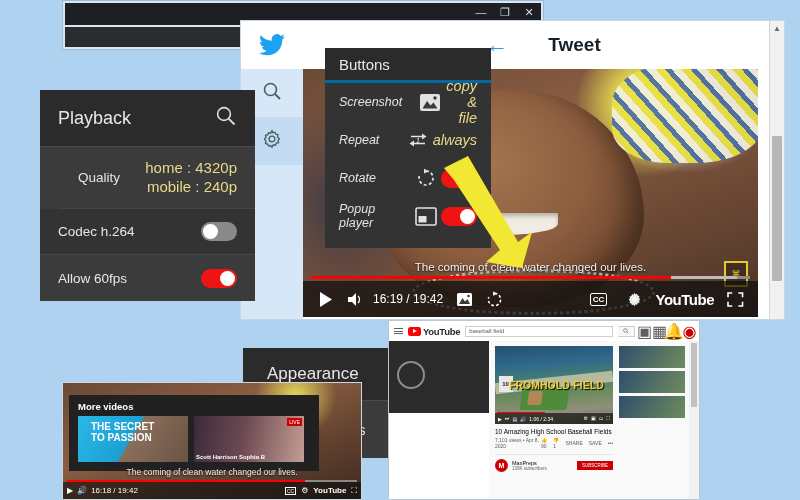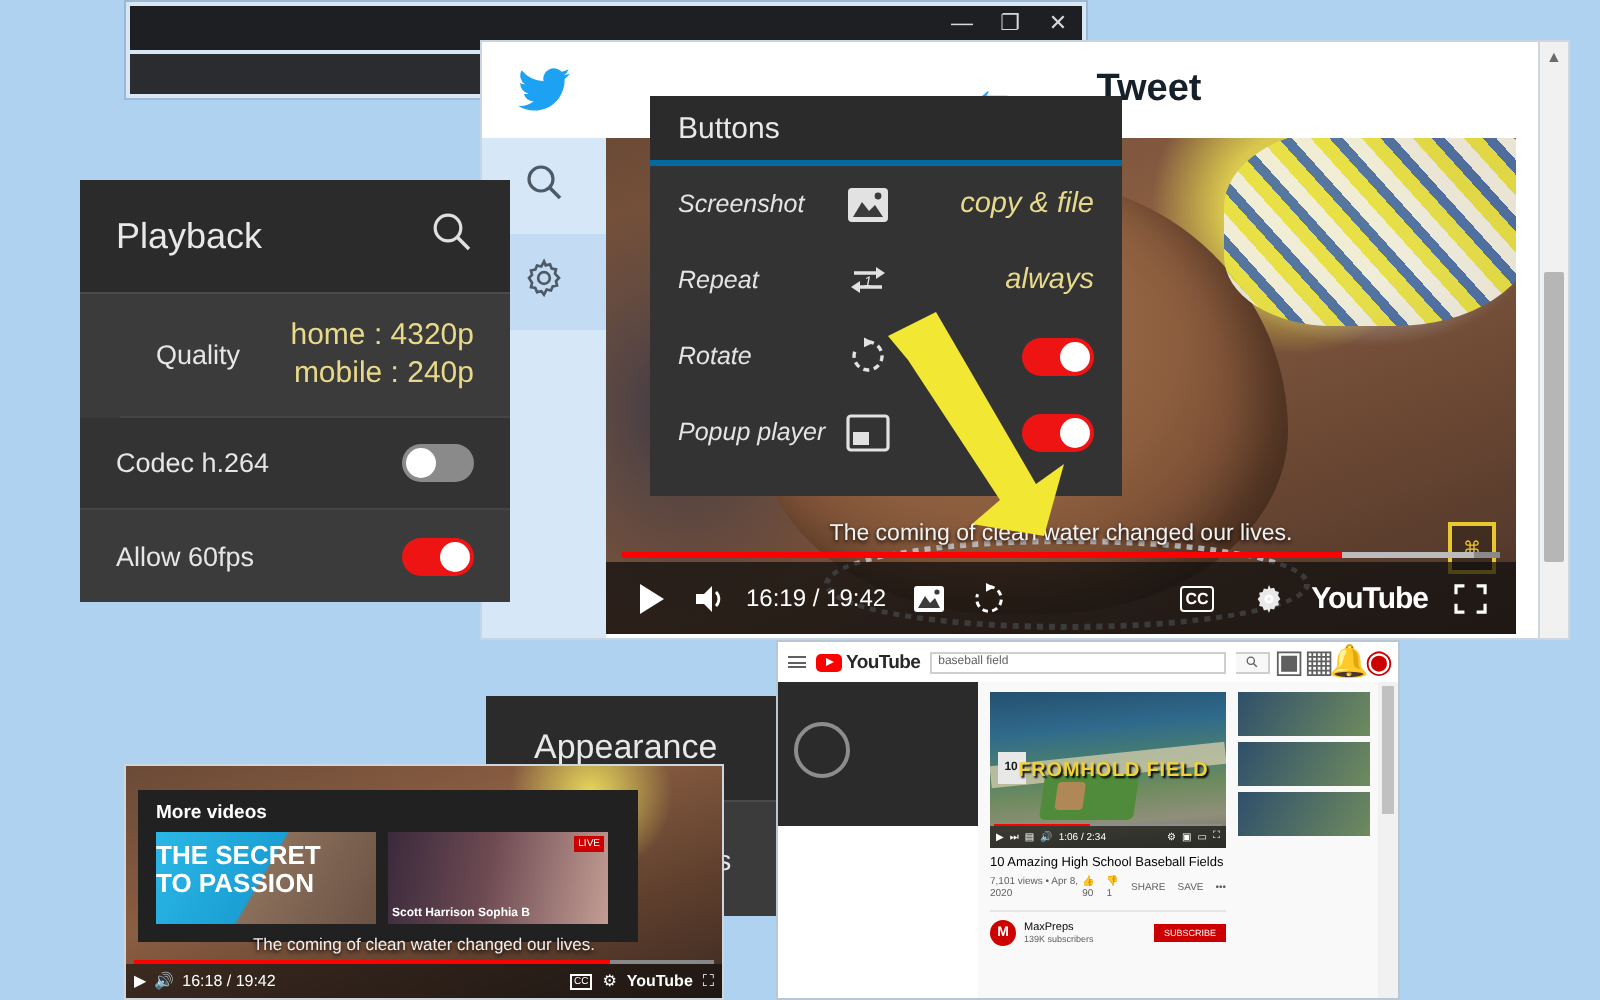--- a/index.html
+++ b/index.html
@@ -79,21 +79,21 @@
   #row-fps{height:46px;background:#3b3b3b;}
 
   .toggle{width:36px;height:19px;border-radius:10px;position:relative;flex:0 0 auto;}
   .toggle .knob{position:absolute;top:2px;width:15px;height:15px;border-radius:50%;background:#fff;}
   .toggle.off{background:#8a8a8a;}
   .toggle.off .knob{left:2px;}
   .toggle.on{background:#ef1414;}
   .toggle.on .knob{right:2px;}
 
   
-  #buttons-panel{left:325px;top:48px;width:236px;height:197px;}
+  #buttons-panel{left:325px;top:48px;width:166px;height:197px;}
   #buttons-panel .panel-head{height:32px;background:#2b2b2b;padding:0 14px;}
   #buttons-panel .panel-head .ph-title{font-size:15px;}
   #buttons-panel .panel-body{background:#333333;height:165px;border-top:3px solid #0369a1;font-style:italic;}
   .brow{height:38px;display:flex;align-items:center;padding:0 14px;box-sizing:border-box;color:#e4e4e4;}
   .brow .b-label{font-size:12.5px;width:78px;}
   .brow .b-icon{width:34px;display:flex;align-items:center;justify-content:center;}
   .brow .b-value{flex:1;text-align:right;color:#e8d98a;font-size:14.5px;}
   .brow .b-toggle-wrap{flex:1;display:flex;justify-content:flex-end;}
 
   
@@ -112,21 +112,21 @@
   #bl-photo{position:absolute;inset:0;
     background:
       radial-gradient(ellipse 36% 46% at 46% 44%, #8d6045 0%, #72482f 46%, rgba(114,72,47,0) 74%),
       radial-gradient(circle at 78% 12%, #e7d95b 0%, rgba(231,217,91,0) 16%),
       linear-gradient(160deg,#6b4a36 0%,#8a5e42 38%,#5e3f2d 72%,#3d2a21 100%);}
   #more-videos-overlay{position:absolute;left:6px;top:12px;width:250px;height:76px;background:#212121;color:#fff;}
   #mv-title{font-size:9.5px;font-weight:bold;padding:6px 0 4px 9px;}
   #mv-thumbs{display:flex;gap:6px;padding:0 9px;}
   .mv-thumb{width:110px;height:46px;position:relative;overflow:hidden;}
   #mv-t1{background:linear-gradient(120deg,#2bb8e6 0%,#1b9fd4 48%,#8a6f5a 49%,#6a5244 100%);}
-  #mv-t1 .mv-cap{position:absolute;left:0;top:5px;color:#fff;font-size:13px;font-weight:bold;line-height:1.1;}
+  #mv-t1 .mv-cap{position:absolute;left:13px;top:5px;color:#fff;font-size:10px;font-weight:bold;line-height:1.1;}
   #mv-t2{background:linear-gradient(100deg,#3a2a3c 0%,#6d4a52 45%,#c39d94 100%);}
   #mv-t2 .mv-cap{position:absolute;left:2px;bottom:2px;color:#fff;font-size:6px;font-weight:bold;}
   #mv-t2 .mv-badge{position:absolute;right:2px;top:2px;background:#cc0000;color:#fff;font-size:5px;padding:1px 2px;}
   #bl-caption{position:absolute;left:0;right:0;bottom:22px;text-align:center;color:#efefef;font-size:8.5px;text-shadow:0 1px 2px #000;}
   #bl-track{position:absolute;left:4px;right:4px;bottom:17px;height:2px;background:#888;}
   #bl-played{position:absolute;left:0;top:0;height:100%;background:#ff0000;}
   #bl-bar{position:absolute;left:0;right:0;bottom:0;height:17px;background:rgba(12,12,12,.6);display:flex;align-items:center;padding:0 4px;box-sizing:border-box;color:#fff;font-size:8px;gap:4px;}
   #bl-right{margin-left:auto;display:flex;align-items:center;gap:5px;}
 
   

